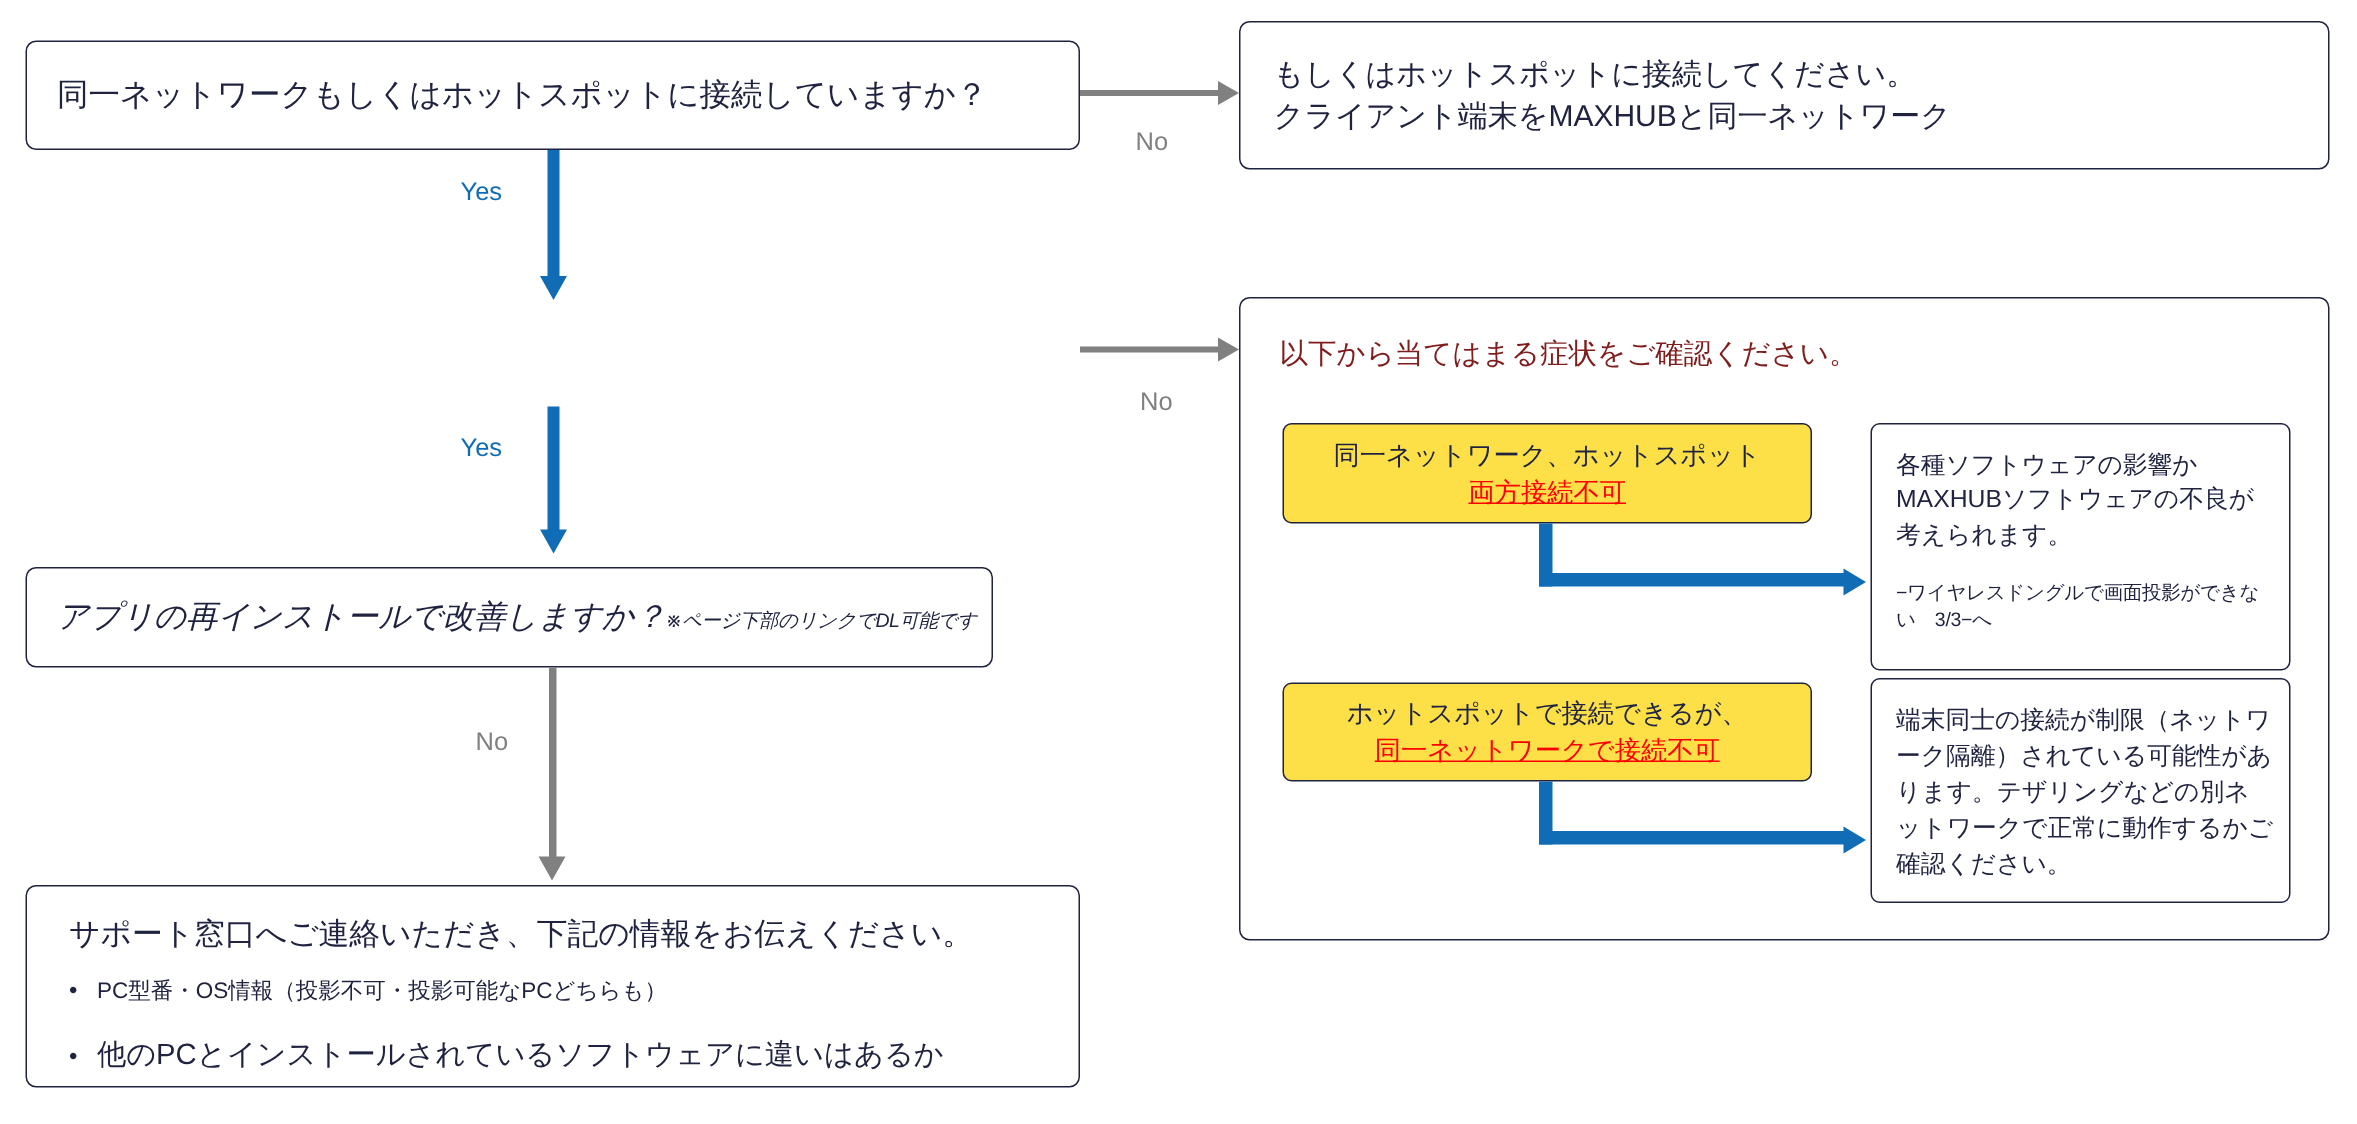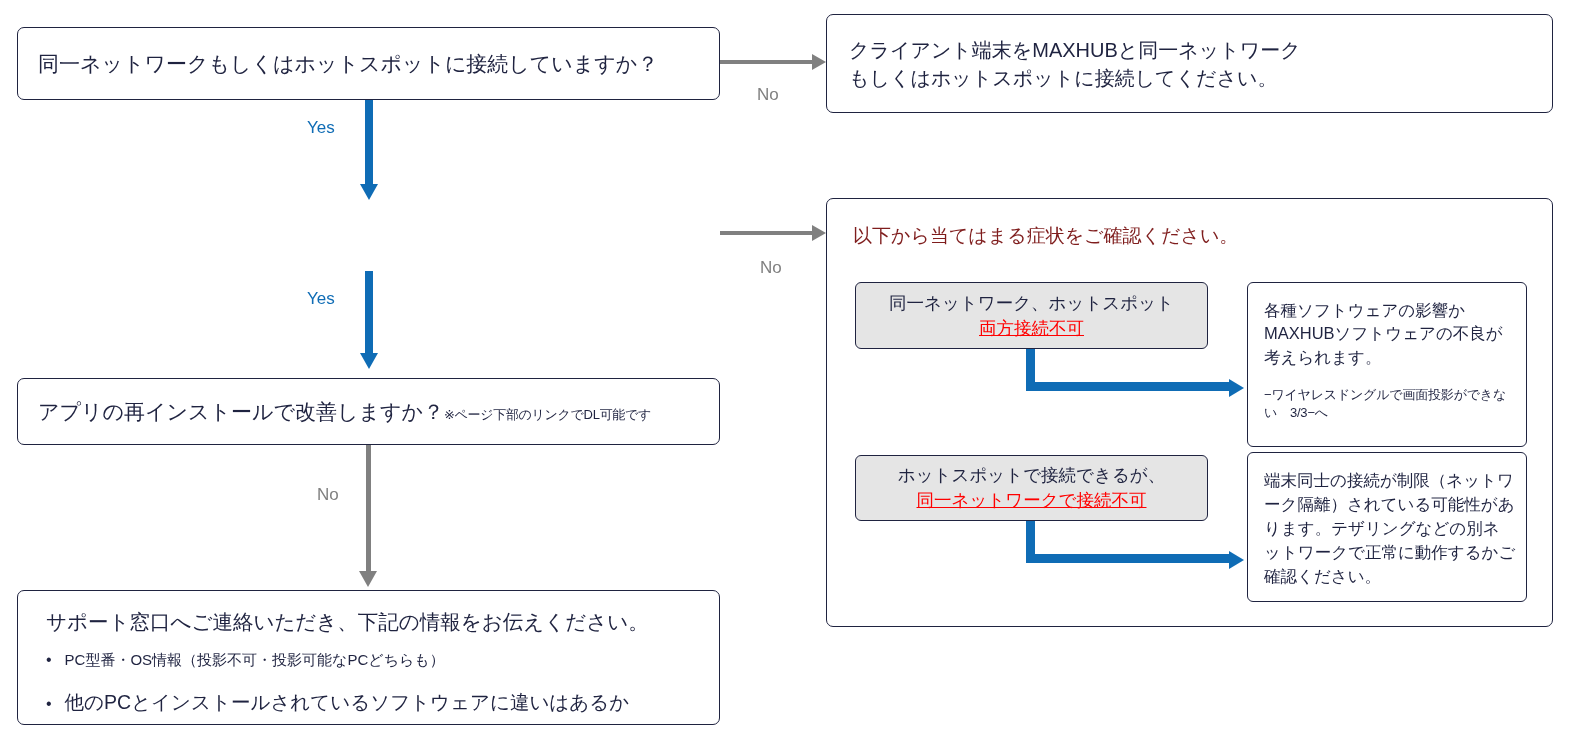--- a/index.html
+++ b/index.html
@@ -61,21 +61,21 @@
     font-size: 19px;
     color: #7f1d1d;
   }
 
   
   .sym {
     position: absolute;
     box-sizing: border-box;
     border: 1.2px solid #1f2340;
     border-radius: 6px;
-    background: #e5e5e5;
+    background: #fde047;
     display: flex;
     flex-direction: column;
     align-items: center;
     justify-content: center;
     gap: 2px;
   }
   .sym .l1 {
     font-size: 17.5px;
     color: #1f2340;
     line-height: 1.3;
@@ -152,39 +152,39 @@
   <div class="box" style="left:17px; top:27px; width:703px; height:73px;">
     <div class="q-text">同一ネットワークもしくはホットスポットに接続していますか？</div>
   </div>
 
   <div class="hline" style="left:720px; top:60px; width:96px; height:4px; background:#808080;"></div>
   <div class="arrow-right" style="left:812px; top:54px; border-left:14px solid #808080;"></div>
   <div class="lbl lbl-no" style="left:757px; top:86px;">No</div>
 
   <div class="box" style="left:826px; top:14px; width:727px; height:99px;">
     <div class="body-text" style="top:21px; font-size:20px;">
+      <div>もしくはホットスポットに接続してください。</div>
       <div>クライアント端末をMAXHUBと同一ネットワーク</div>
-      <div>もしくはホットスポットに接続してください。</div>
     </div>
   </div>
 
   <div class="vline" style="left:365px; top:100px; width:8px; height:86px; background:#0f6cb5;"></div>
   <div class="arrow-down" style="left:360px; top:184px; border-top:16px solid #0f6cb5;"></div>
   <div class="lbl lbl-yes" style="left:307px; top:119px;">Yes</div>
 
 
   <div class="hline" style="left:720px; top:231px; width:96px; height:4px; background:#808080;"></div>
   <div class="arrow-right" style="left:812px; top:225px; border-left:14px solid #808080;"></div>
   <div class="lbl lbl-no" style="left:760px; top:259px;">No</div>
 
   <div class="vline" style="left:365px; top:271px; width:8px; height:84px; background:#0f6cb5;"></div>
   <div class="arrow-down" style="left:360px; top:353px; border-top:16px solid #0f6cb5;"></div>
   <div class="lbl lbl-yes" style="left:307px; top:290px;">Yes</div>
 
-  <div class="box" style="left:17px; top:378px; width:703px; height:67px;">
+  <div class="box" style="left:17px; top:378px; width:645px; height:67px;font-style:italic;">
     <div class="q-text">
       <span>アプリの再インストールで改善しますか？</span><span class="q-note">※ページ下部のリンクでDL可能です</span>
     </div>
   </div>
 
   <div class="vline" style="left:366px; top:445px; width:5px; height:128px; background:#808080;"></div>
   <div class="arrow-down" style="left:359px; top:571px; border-top:16px solid #808080; border-left:9.5px solid transparent; border-right:9.5px solid transparent;"></div>
   <div class="lbl lbl-no" style="left:317px; top:486px;">No</div>
 
   <div class="box" style="left:17px; top:590px; width:703px; height:135px;">

